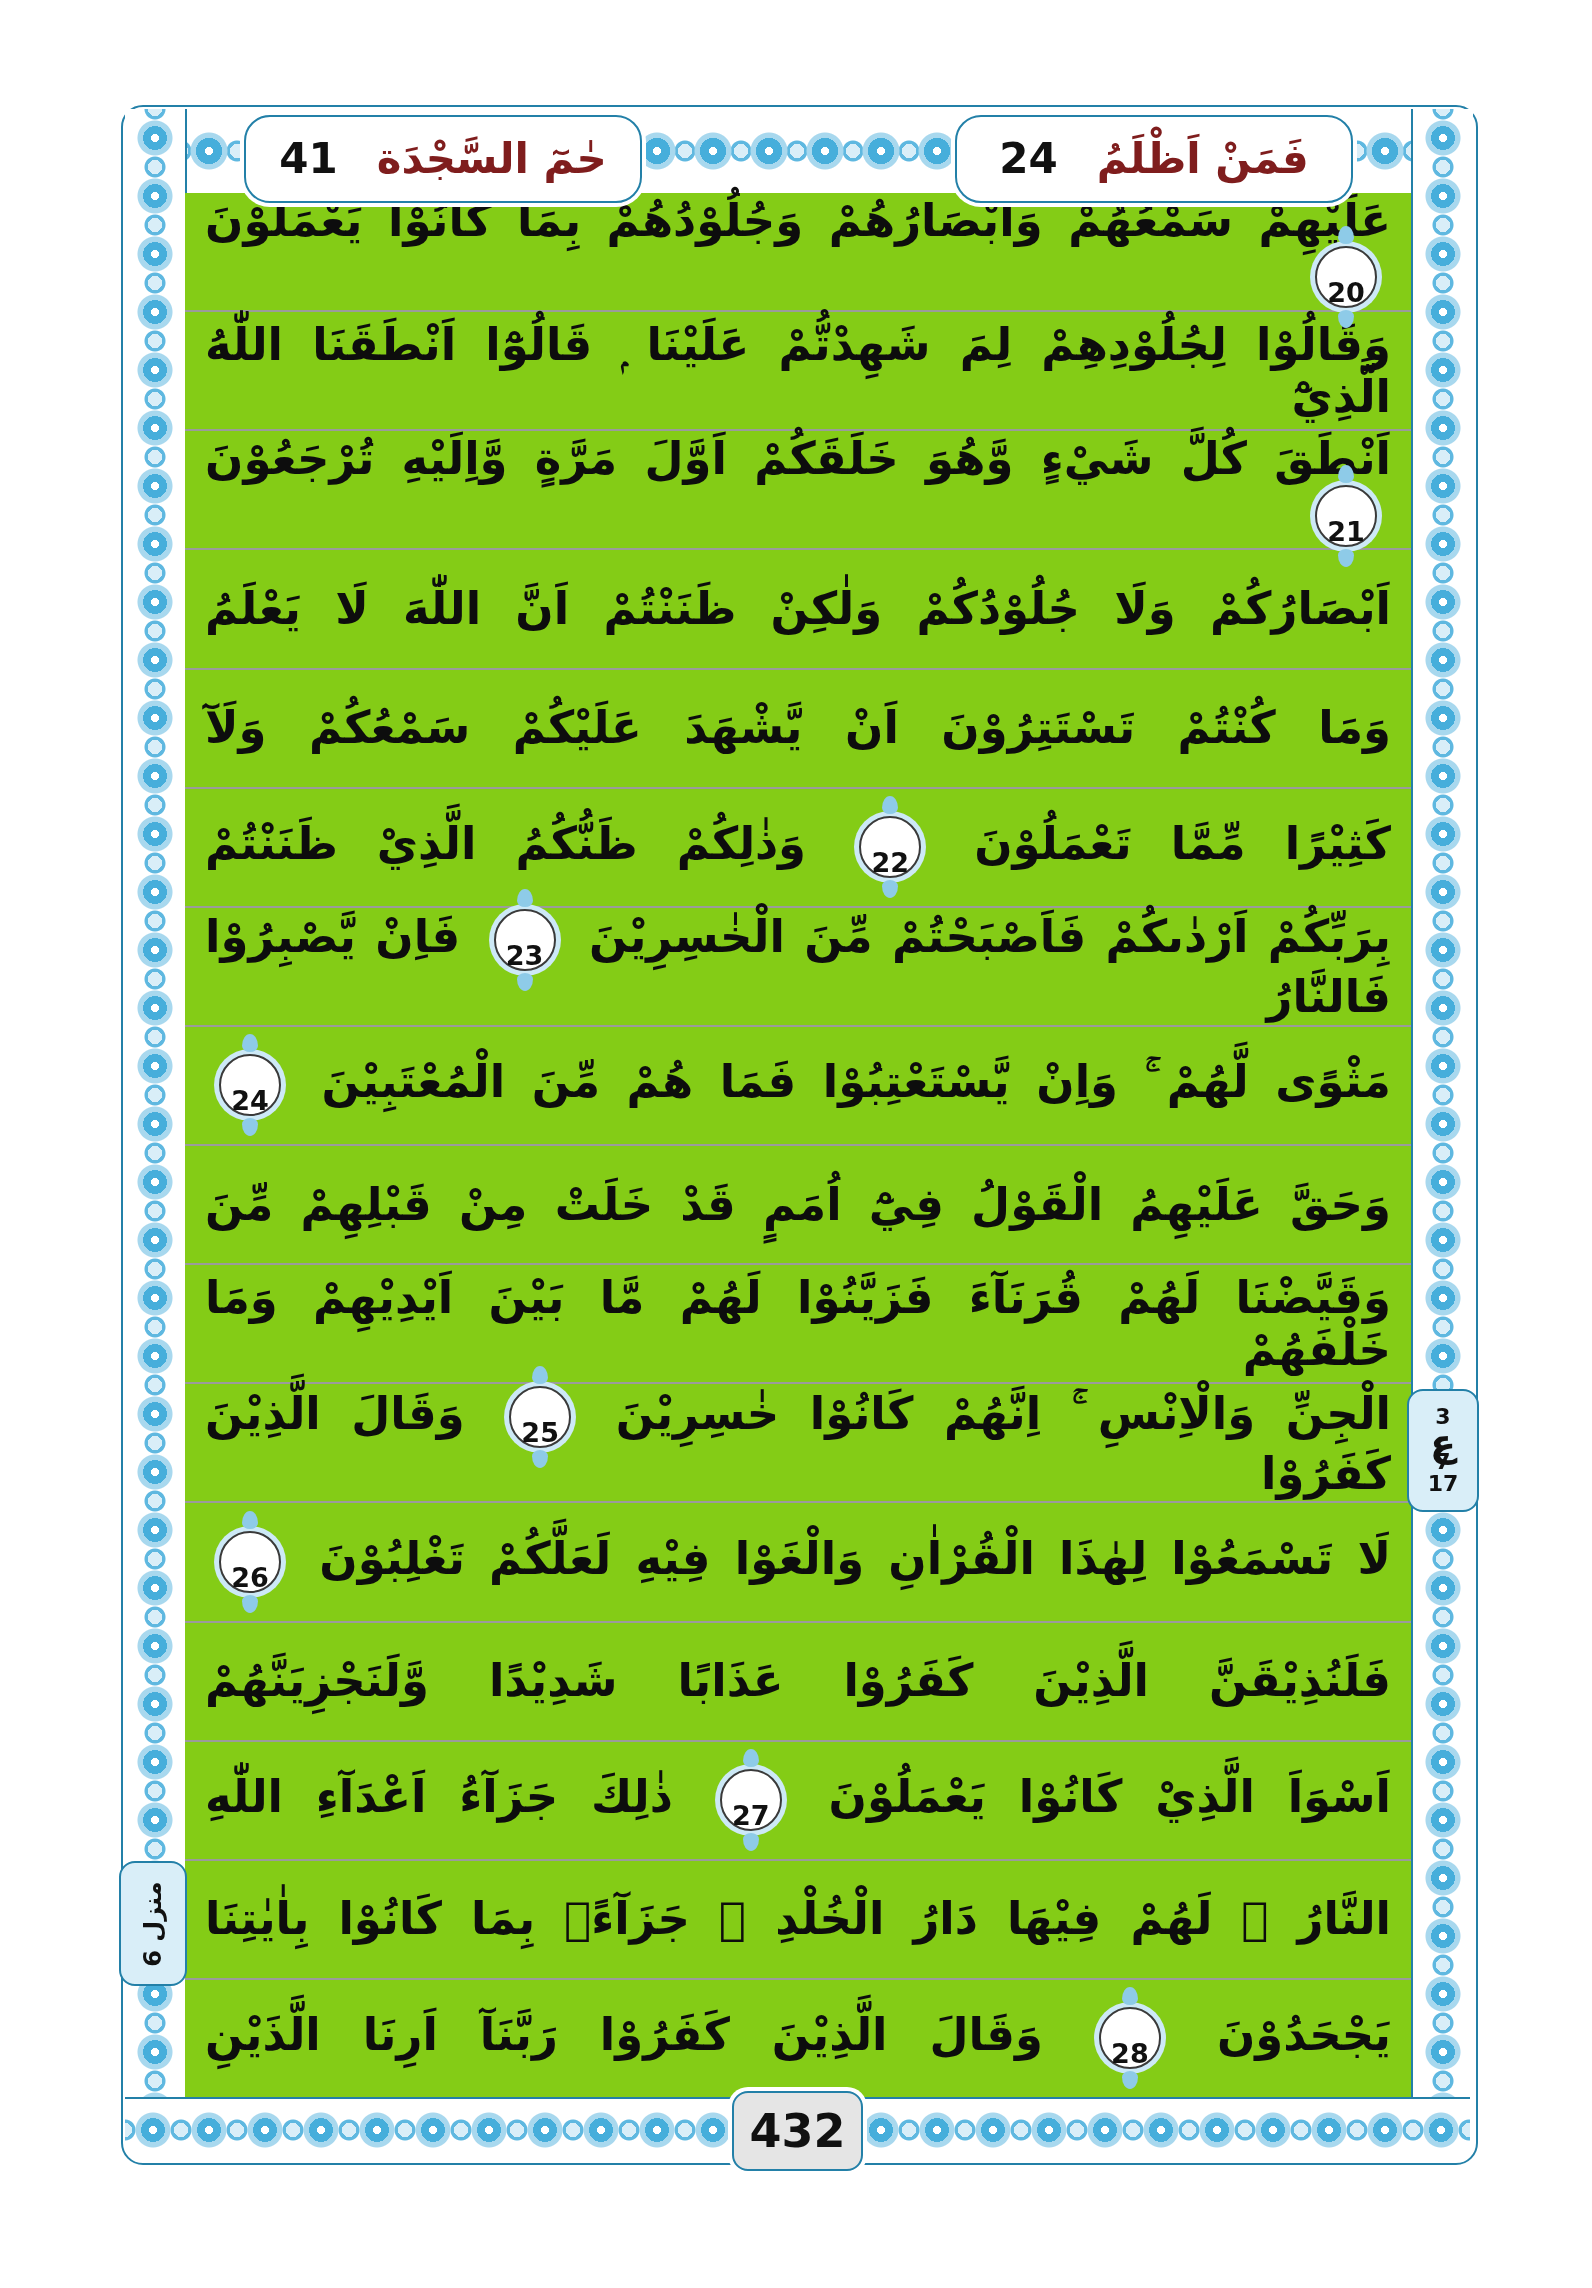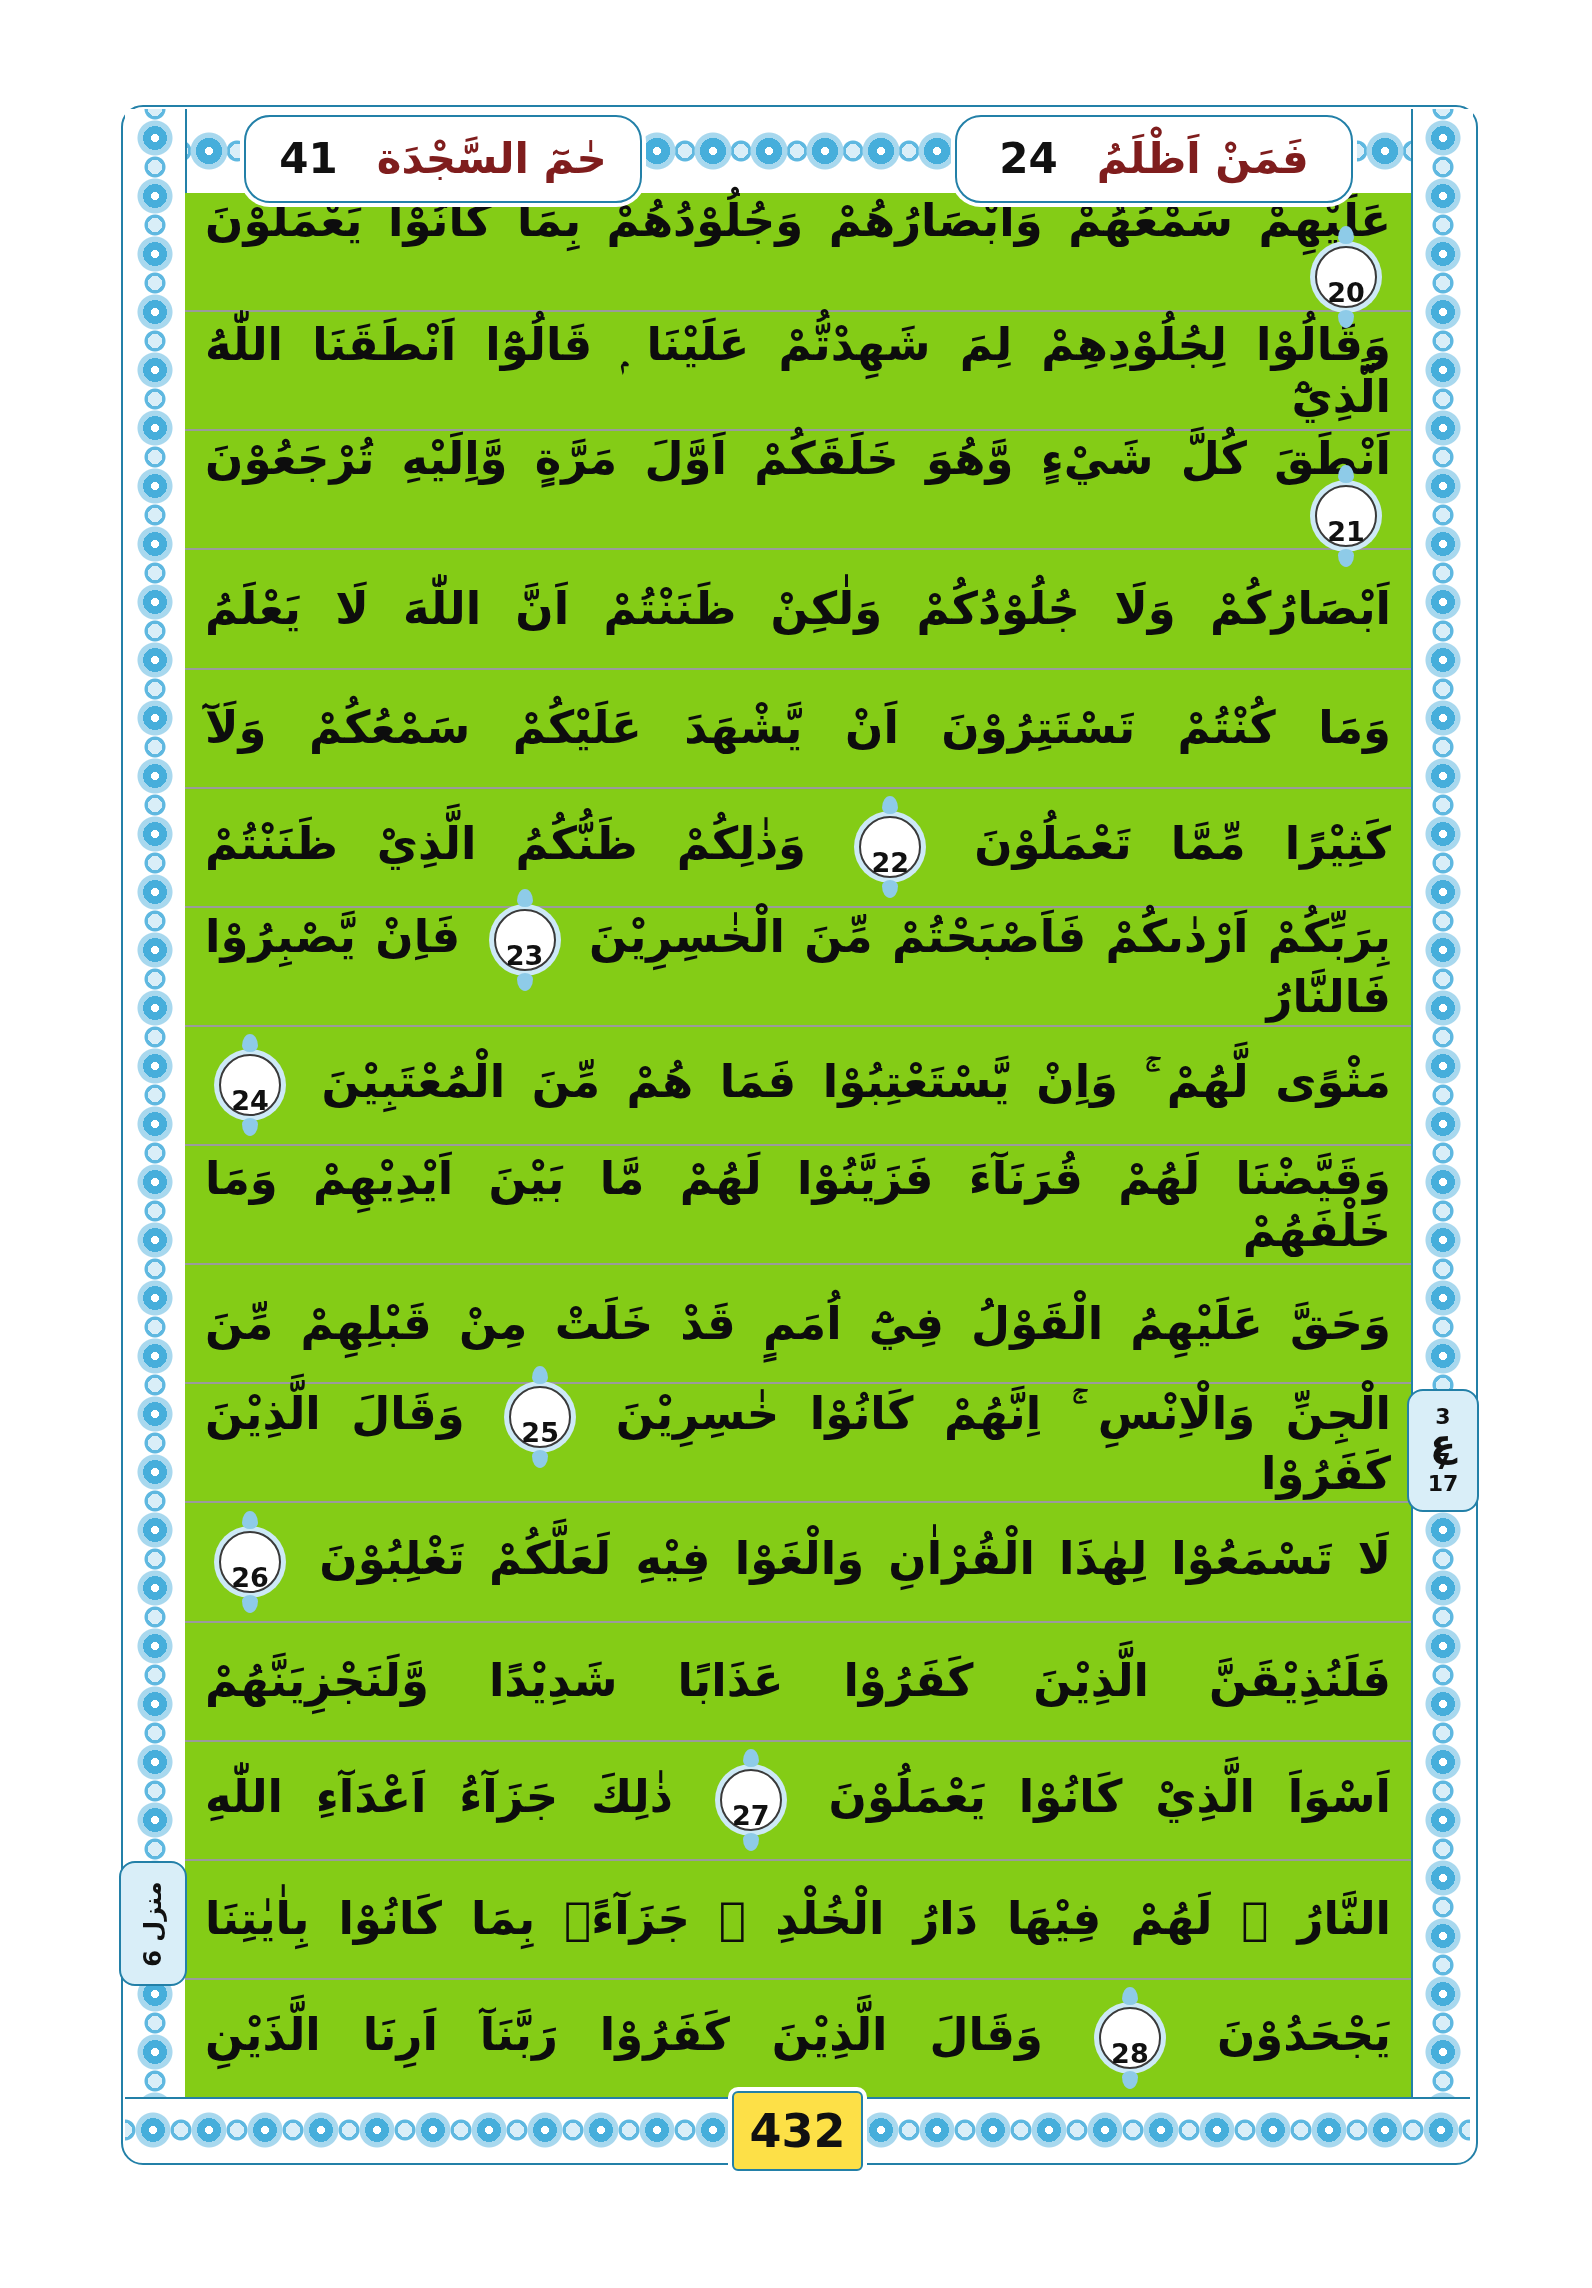--- a/index.html
+++ b/index.html
@@ -99,21 +99,21 @@
     display:flex;align-items:center;justify-content:center;
   }
   .manzil-tab .rot{
     transform:rotate(-90deg);white-space:nowrap;direction:rtl;
     font-size:24px;font-weight:bold;color:#111;
   }
 
   
   .page-tab{
     position:absolute;left:732px;top:2091px;width:127px;height:76px;z-index:8;
-    background:#fde047;border:2px solid #2380a8;border-radius:6px;
+    background:#e5e5e5;border:2px solid #2380a8;border-radius:16px;
     display:flex;align-items:center;justify-content:center;
     box-shadow:0 0 0 4px #ffffff;
   }
   .page-tab .pnum{font-size:46px;font-weight:bold;color:#111;line-height:1;}
 </style>
 </head>
 <body>
 
 <div class="page">
 
@@ -161,24 +161,24 @@
         <div class="line-text"><span>بِرَبِّكُمْ اَرْدٰىكُمْ فَاَصْبَحْتُمْ مِّنَ الْخٰسِرِيْنَ</span> <span class="vmark">
             <span class="vnum">23</span>
           </span> <span>فَاِنْ يَّصْبِرُوْا فَالنَّارُ</span></div>
       </div>
       <div class="line">
         <div class="line-text"><span>مَثْوًى لَّهُمْ ۚ وَاِنْ يَّسْتَعْتِبُوْا فَمَا هُمْ مِّنَ الْمُعْتَبِيْنَ</span> <span class="vmark">
             <span class="vnum">24</span>
           </span></div>
       </div>
       <div class="line">
+        <div class="line-text"><span>وَحَقَّ عَلَيْهِمُ الْقَوْلُ فِيْٓ اُمَمٍ قَدْ خَلَتْ مِنْ قَبْلِهِمْ مِّنَ</span></div>
+      </div>
+      <div class="line">
         <div class="line-text"><span>وَقَيَّضْنَا لَهُمْ قُرَنَآءَ فَزَيَّنُوْا لَهُمْ مَّا بَيْنَ اَيْدِيْهِمْ وَمَا خَلْفَهُمْ</span></div>
-      </div>
-      <div class="line">
-        <div class="line-text"><span>وَحَقَّ عَلَيْهِمُ الْقَوْلُ فِيْٓ اُمَمٍ قَدْ خَلَتْ مِنْ قَبْلِهِمْ مِّنَ</span></div>
       </div>
       <div class="line">
         <div class="line-text"><span>الْجِنِّ وَالْاِنْسِ ۚ اِنَّهُمْ كَانُوْا خٰسِرِيْنَ</span> <span class="vmark">
             <span class="vnum">25</span>
           </span> <span>وَقَالَ الَّذِيْنَ كَفَرُوْا</span></div>
       </div>
       <div class="line">
         <div class="line-text"><span>لَا تَسْمَعُوْا لِهٰذَا الْقُرْاٰنِ وَالْغَوْا فِيْهِ لَعَلَّكُمْ تَغْلِبُوْنَ</span> <span class="vmark">
             <span class="vnum">26</span>
           </span></div>

